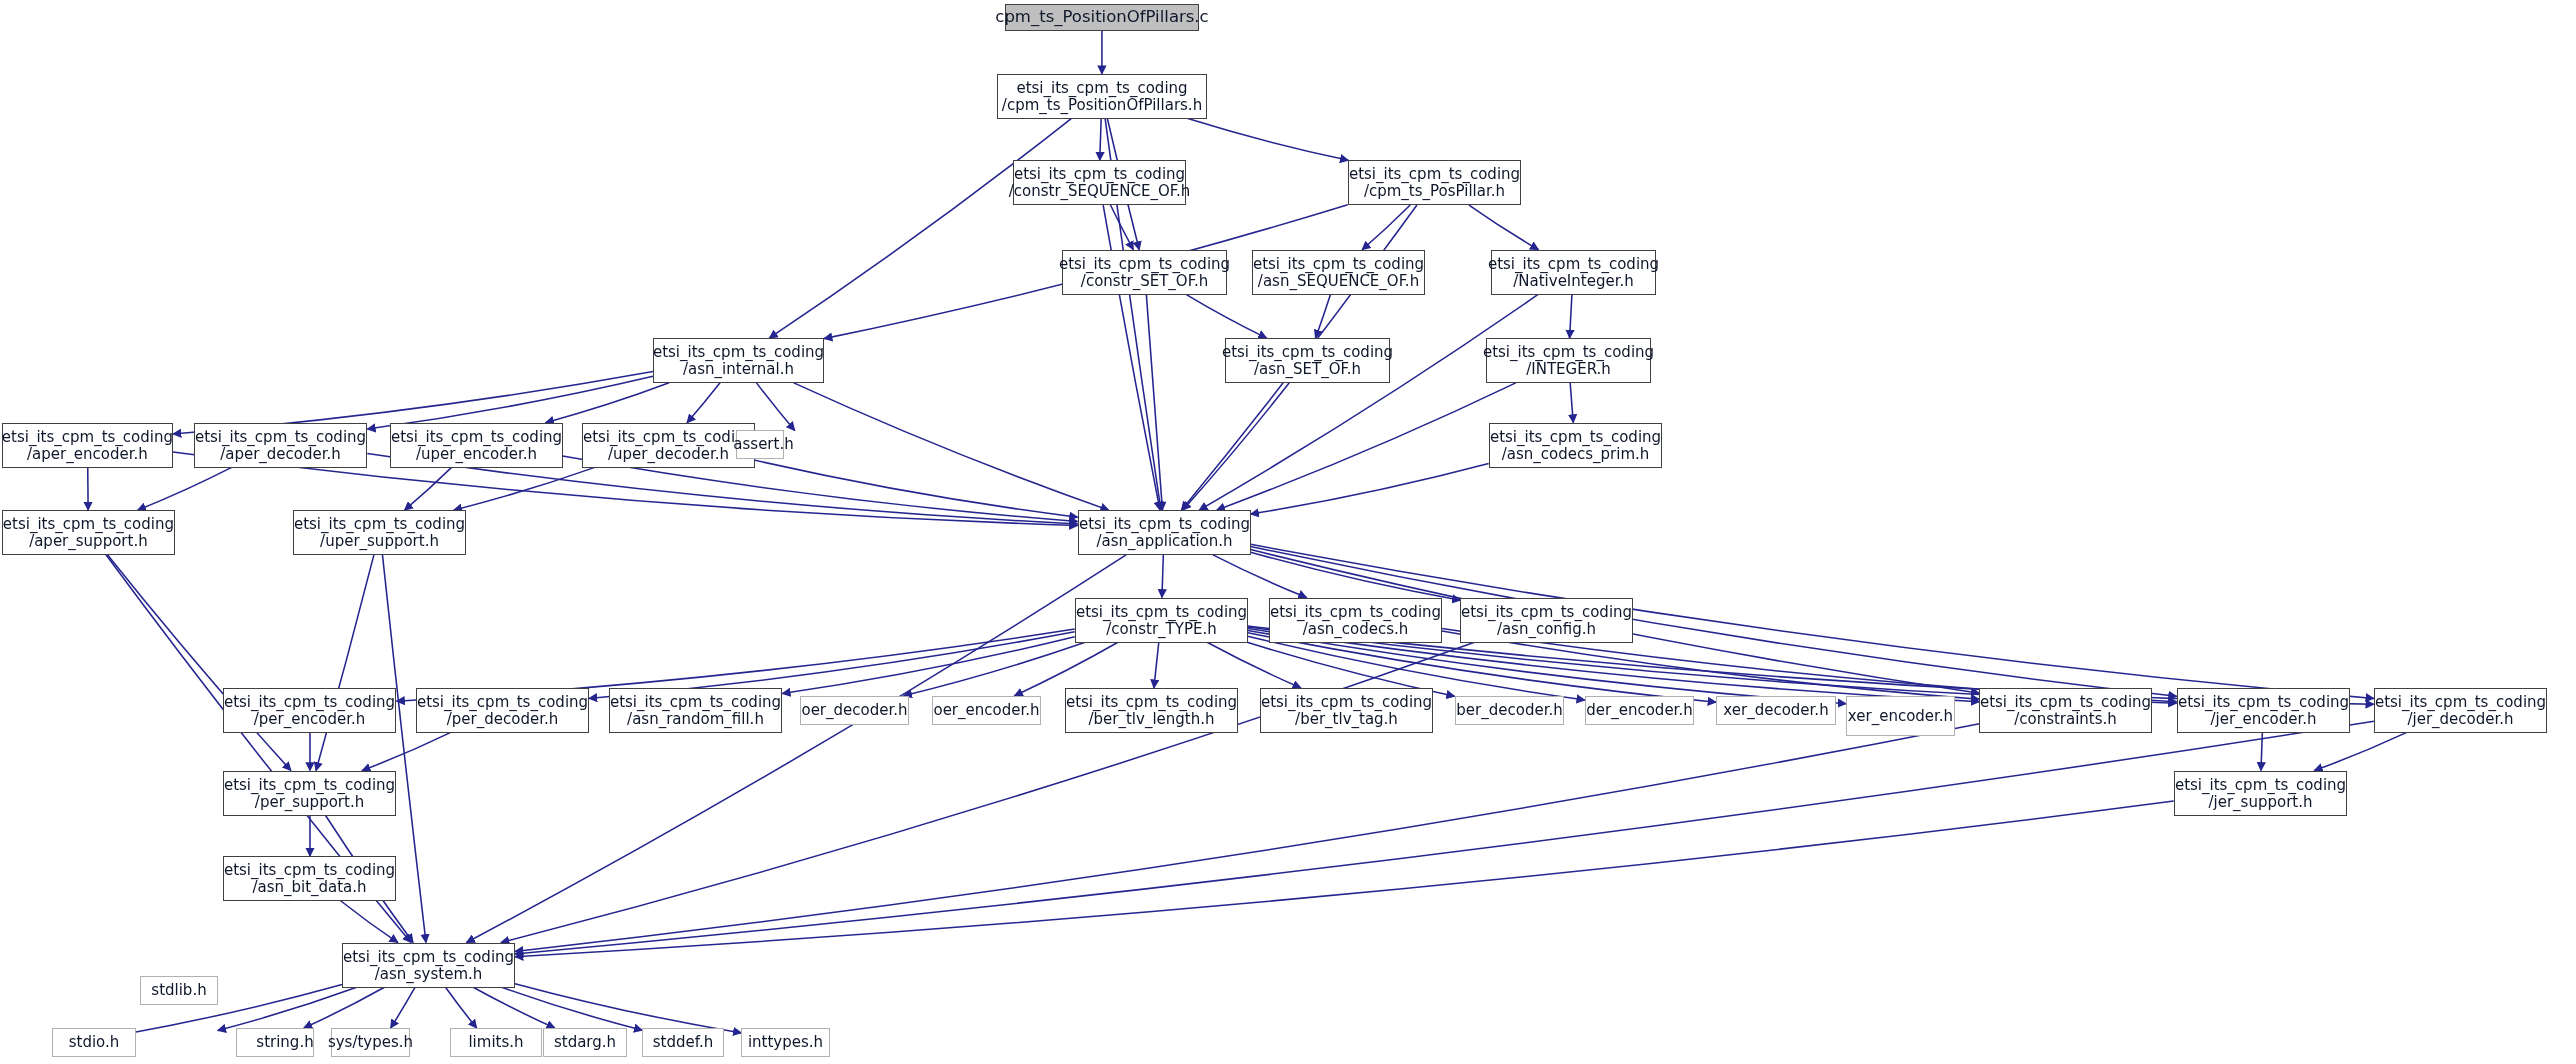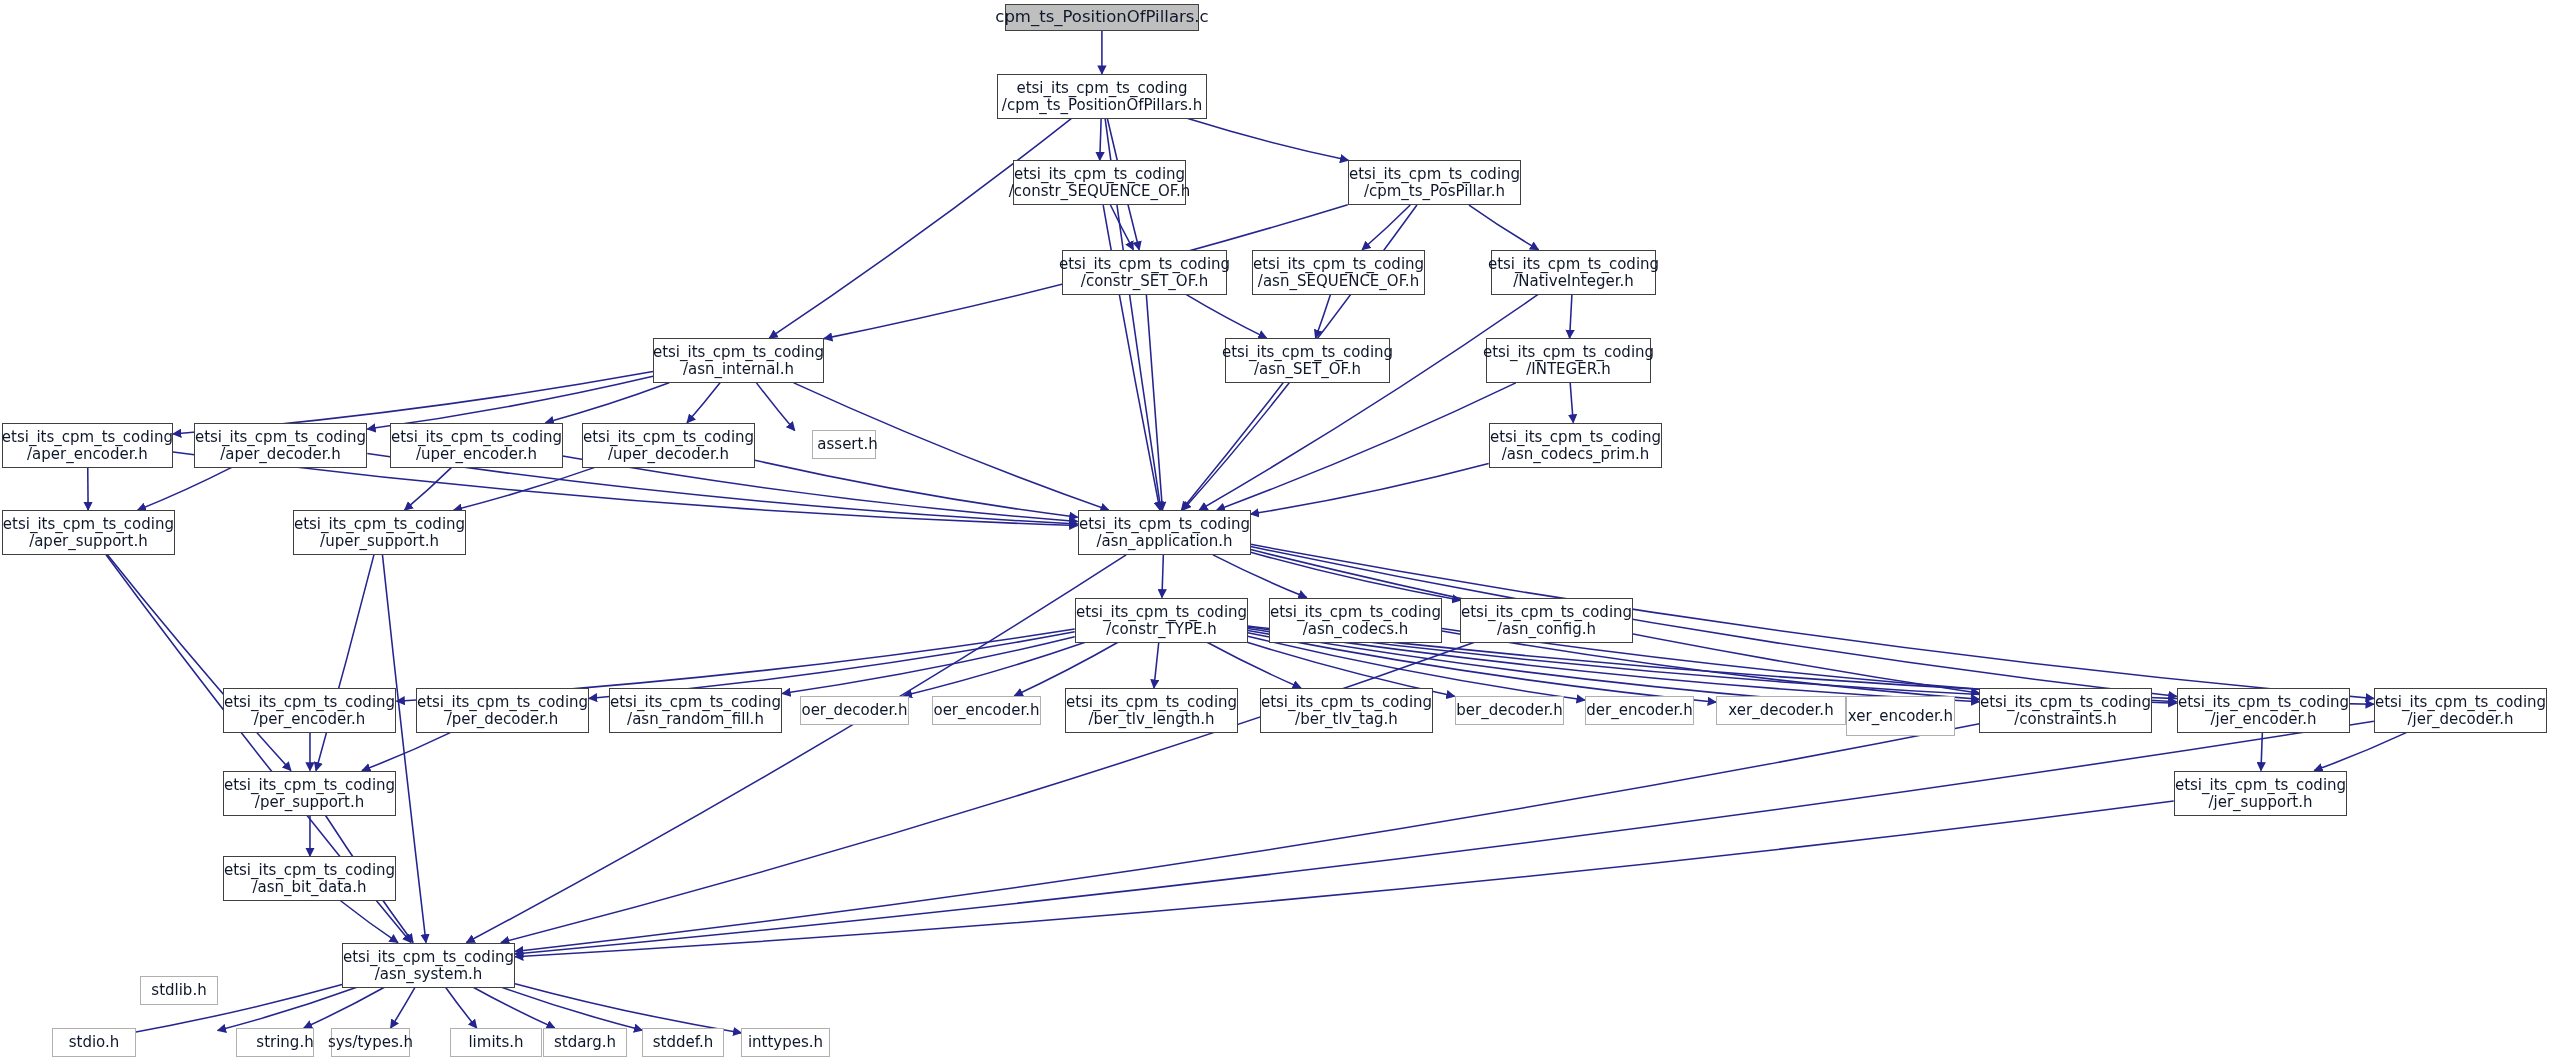--- a/index.html
+++ b/index.html
@@ -127,37 +127,37 @@
       <div class="node n-hdr" style="left: 1252px; top: 250px; width: 173px; height: 45px;"><span class="ln">etsi_its_cpm_ts_coding</span><span class="ln">/asn_SEQUENCE_OF.h</span></div>
       <div class="node n-hdr" style="left: 1491px; top: 250px; width: 165px; height: 45px;"><span class="ln">etsi_its_cpm_ts_coding</span><span class="ln">/NativeInteger.h</span></div>
       <div class="node n-hdr" style="left: 1225px; top: 338px; width: 165px; height: 45px;"><span class="ln">etsi_its_cpm_ts_coding</span><span class="ln">/asn_SET_OF.h</span></div>
       <div class="node n-hdr" style="left: 1486px; top: 338px; width: 165px; height: 45px;"><span class="ln">etsi_its_cpm_ts_coding</span><span class="ln">/INTEGER.h</span></div>
       <div class="node n-hdr" style="left: 653px; top: 338px; width: 171px; height: 45px;"><span class="ln">etsi_its_cpm_ts_coding</span><span class="ln">/asn_internal.h</span></div>
       <div class="node n-hdr" style="left: 1489px; top: 423px; width: 173px; height: 45px;"><span class="ln">etsi_its_cpm_ts_coding</span><span class="ln">/asn_codecs_prim.h</span></div>
       <div class="node n-hdr" style="left: 1.9px; top: 423px; width: 171px; height: 45px;"><span class="ln">etsi_its_cpm_ts_coding</span><span class="ln">/aper_encoder.h</span></div>
       <div class="node n-hdr" style="left: 194px; top: 423px; width: 173px; height: 45px;"><span class="ln">etsi_its_cpm_ts_coding</span><span class="ln">/aper_decoder.h</span></div>
       <div class="node n-hdr" style="left: 390px; top: 423px; width: 173px; height: 45px;"><span class="ln">etsi_its_cpm_ts_coding</span><span class="ln">/uper_encoder.h</span></div>
       <div class="node n-hdr" style="left: 582px; top: 423px; width: 173px; height: 45px;"><span class="ln">etsi_its_cpm_ts_coding</span><span class="ln">/uper_decoder.h</span></div>
-      <div class="node n-ext" style="left: 812px; top: 430px; width: 64px; height: 29px; padding-left: 7px;"><span class="ln">assert.h</span></div>
+      <div class="node n-ext" style="left: 736px; top: 430px; width: 48px; height: 29px; padding-left: 7px;"><span class="ln">assert.h</span></div>
       <div class="node n-hdr" style="left: 1.9px; top: 510px; width: 173px; height: 45px;"><span class="ln">etsi_its_cpm_ts_coding</span><span class="ln">/aper_support.h</span></div>
       <div class="node n-hdr" style="left: 293px; top: 510px; width: 173px; height: 45px;"><span class="ln">etsi_its_cpm_ts_coding</span><span class="ln">/uper_support.h</span></div>
       <div class="node n-hdr" style="left: 1078px; top: 510px; width: 173px; height: 45px;"><span class="ln">etsi_its_cpm_ts_coding</span><span class="ln">/asn_application.h</span></div>
       <div class="node n-hdr" style="left: 1075px; top: 598px; width: 173px; height: 45px;"><span class="ln">etsi_its_cpm_ts_coding</span><span class="ln">/constr_TYPE.h</span></div>
       <div class="node n-hdr" style="left: 1269px; top: 598px; width: 173px; height: 45px;"><span class="ln">etsi_its_cpm_ts_coding</span><span class="ln">/asn_codecs.h</span></div>
       <div class="node n-hdr" style="left: 1460px; top: 598px; width: 173px; height: 45px;"><span class="ln">etsi_its_cpm_ts_coding</span><span class="ln">/asn_config.h</span></div>
       <div class="node n-hdr" style="left: 223px; top: 688px; width: 173px; height: 45px;"><span class="ln">etsi_its_cpm_ts_coding</span><span class="ln">/per_encoder.h</span></div>
       <div class="node n-hdr" style="left: 416px; top: 688px; width: 173px; height: 45px;"><span class="ln">etsi_its_cpm_ts_coding</span><span class="ln">/per_decoder.h</span></div>
       <div class="node n-hdr" style="left: 609px; top: 688px; width: 173px; height: 45px;"><span class="ln">etsi_its_cpm_ts_coding</span><span class="ln">/asn_random_fill.h</span></div>
       <div class="node n-ext" style="left: 800px; top: 696px; width: 109px; height: 29px;"><span class="ln">oer_decoder.h</span></div>
       <div class="node n-ext" style="left: 932px; top: 696px; width: 109px; height: 29px;"><span class="ln">oer_encoder.h</span></div>
       <div class="node n-hdr" style="left: 1065px; top: 688px; width: 173px; height: 45px;"><span class="ln">etsi_its_cpm_ts_coding</span><span class="ln">/ber_tlv_length.h</span></div>
       <div class="node n-hdr" style="left: 1260px; top: 688px; width: 173px; height: 45px;"><span class="ln">etsi_its_cpm_ts_coding</span><span class="ln">/ber_tlv_tag.h</span></div>
       <div class="node n-ext" style="left: 1455px; top: 696px; width: 109px; height: 29px;"><span class="ln">ber_decoder.h</span></div>
       <div class="node n-ext" style="left: 1585px; top: 696px; width: 109px; height: 29px;"><span class="ln">der_encoder.h</span></div>
-      <div class="node n-ext" style="left: 1716px; top: 696px; width: 130px; height: 29px;"><span class="ln">xer_decoder.h</span></div>
+      <div class="node n-ext" style="left: 1716px; top: 696px; width: 120px; height: 29px;"><span class="ln">xer_decoder.h</span></div>
       <div class="node n-ext" style="left: 1846px; top: 696px; width: 109px; height: 40px;"><span class="ln">xer_encoder.h</span></div>
       <div class="node n-hdr" style="left: 1979px; top: 688px; width: 173px; height: 45px;"><span class="ln">etsi_its_cpm_ts_coding</span><span class="ln">/constraints.h</span></div>
       <div class="node n-hdr" style="left: 2177px; top: 688px; width: 173px; height: 45px;"><span class="ln">etsi_its_cpm_ts_coding</span><span class="ln">/jer_encoder.h</span></div>
       <div class="node n-hdr" style="left: 2374px; top: 688px; width: 173px; height: 45px;"><span class="ln">etsi_its_cpm_ts_coding</span><span class="ln">/jer_decoder.h</span></div>
       <div class="node n-hdr" style="left: 223px; top: 771px; width: 173px; height: 45px;"><span class="ln">etsi_its_cpm_ts_coding</span><span class="ln">/per_support.h</span></div>
       <div class="node n-hdr" style="left: 2174px; top: 771px; width: 173px; height: 45px;"><span class="ln">etsi_its_cpm_ts_coding</span><span class="ln">/jer_support.h</span></div>
       <div class="node n-hdr" style="left: 223px; top: 856px; width: 173px; height: 45px;"><span class="ln">etsi_its_cpm_ts_coding</span><span class="ln">/asn_bit_data.h</span></div>
       <div class="node n-hdr" style="left: 342px; top: 943px; width: 173px; height: 45px;"><span class="ln">etsi_its_cpm_ts_coding</span><span class="ln">/asn_system.h</span></div>
       <div class="node n-ext" style="left: 52px; top: 1028px; width: 84px; height: 29px;"><span class="ln">stdio.h</span></div>
       <div class="node n-ext" style="left: 140px; top: 976px; width: 78px; height: 29px;"><span class="ln">stdlib.h</span></div>

